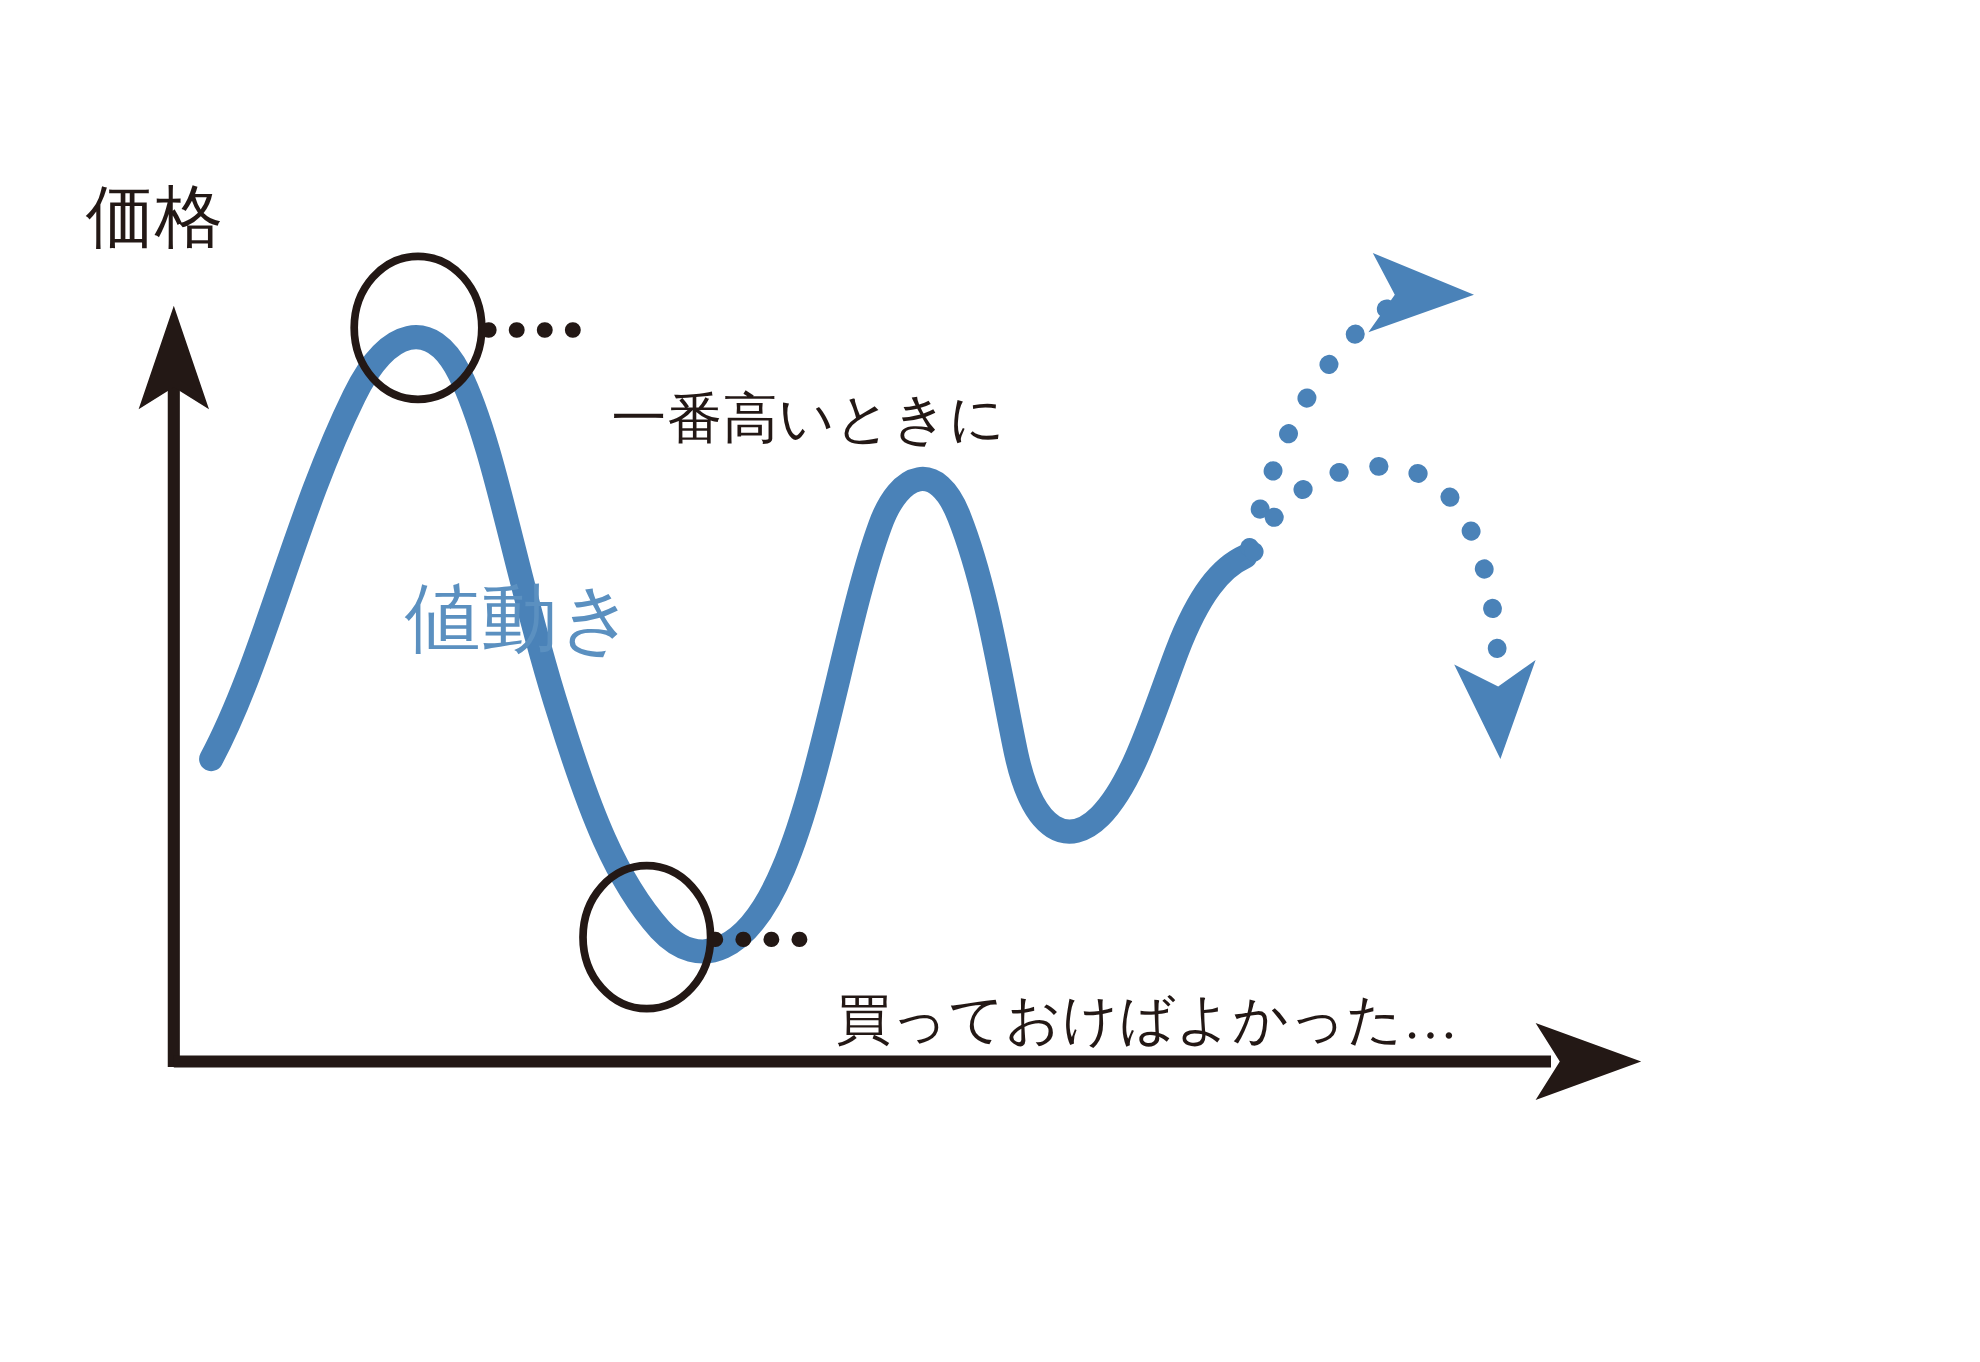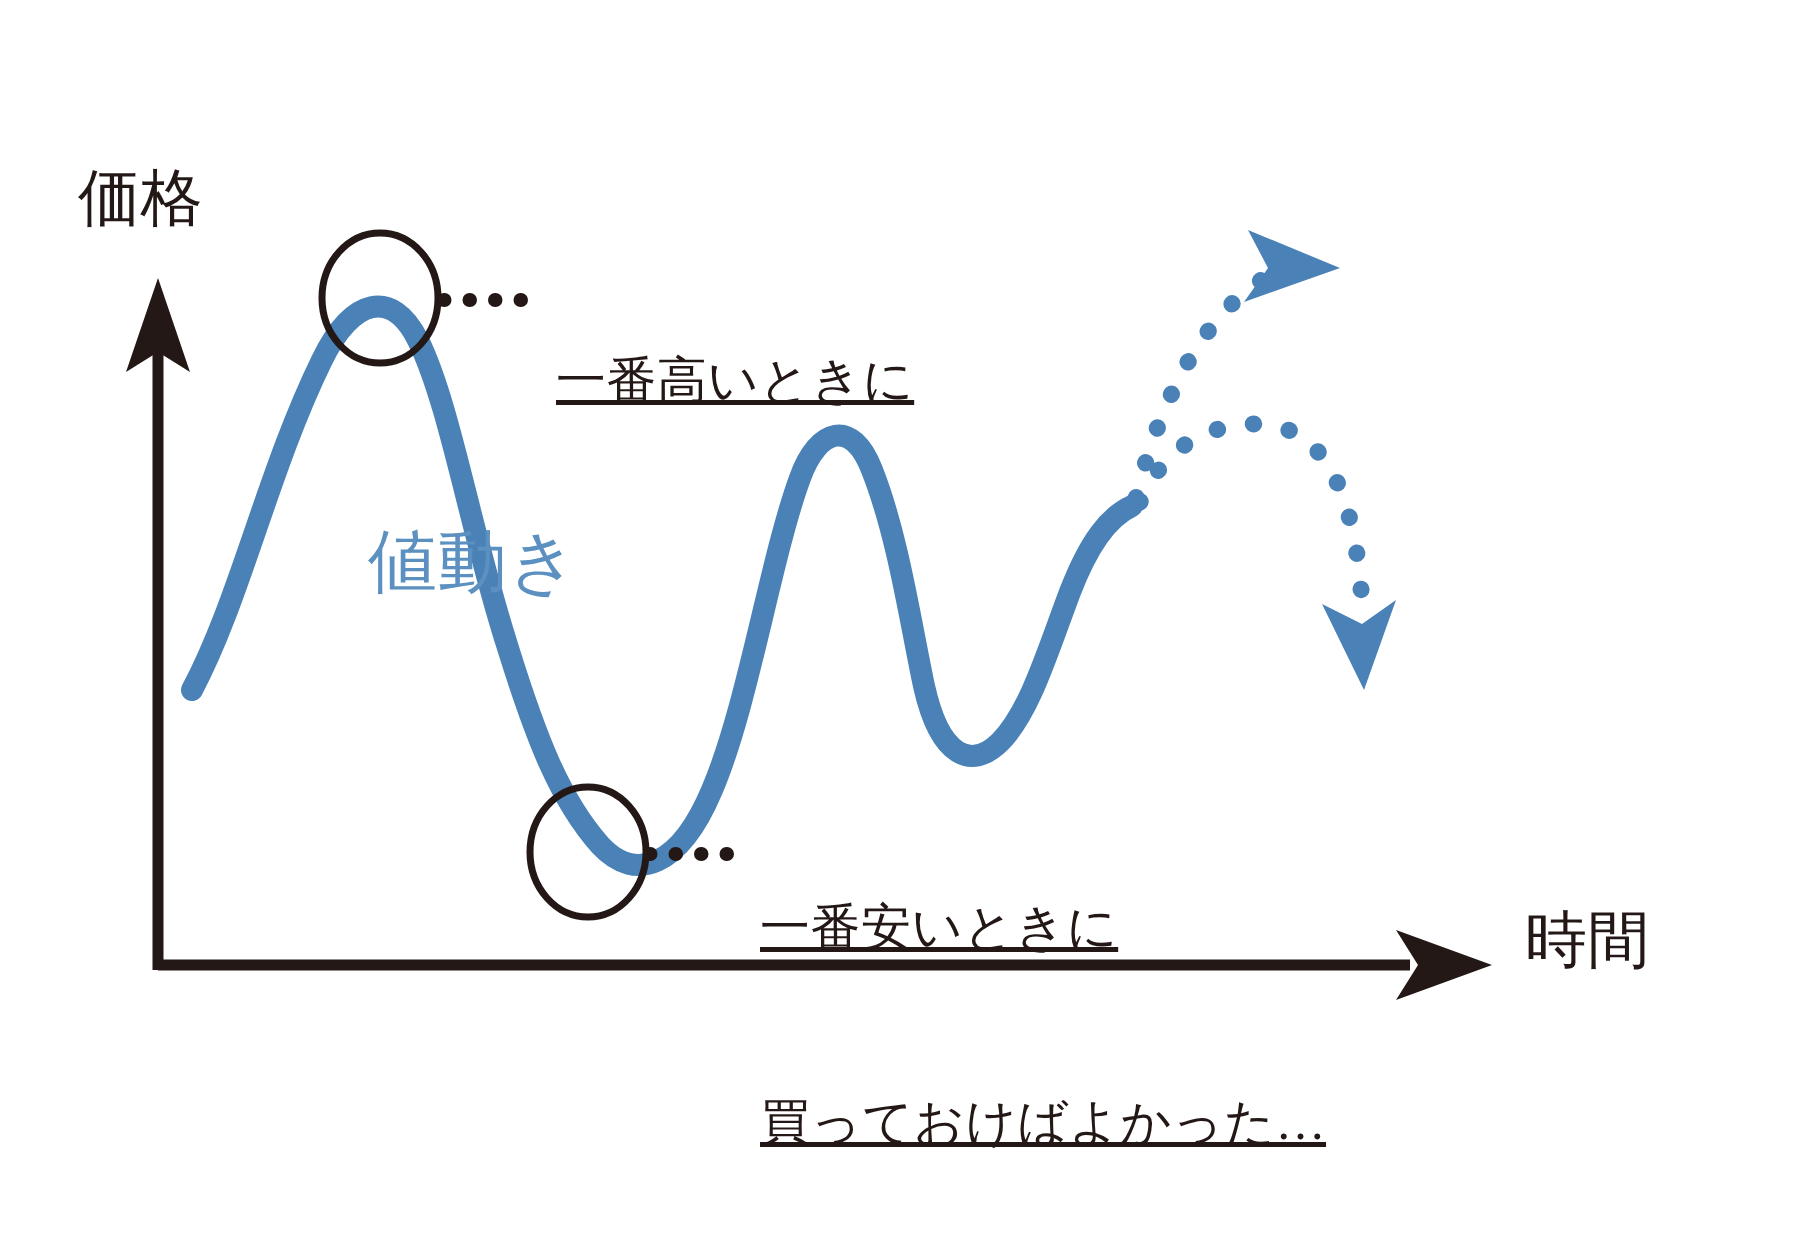--- a/index.html
+++ b/index.html
@@ -53,21 +53,21 @@
   .lbl-anno-high {
     left: 556px;
     top: 218px;
     font-size: 50px;
   }
   .lbl-anno-low {
     left: 760px;
     top: 765px;
     font-size: 50px;
   }
-  .anno-line { display: block; text-decoration: underline; }
+  .anno-line { display: block; }
 </style>
 </head>
 <body>
 
 <div id="stage">
 
   <svg id="figure" viewBox="0 0 1800 1238" xmlns="http://www.w3.org/2000/svg">
 
     <g>
       <line x1="158" y1="970" x2="158" y2="330" stroke="#231815" stroke-width="11"></line>
@@ -115,26 +115,24 @@
     </g>
 
     <g>
       <ellipse cx="588" cy="852" rx="58" ry="65" fill="none" stroke="#231815" stroke-width="7"></ellipse>
       <path d="M 650,854 L 748,854" stroke="#231815" stroke-width="14" stroke-linecap="round" stroke-dasharray="0.5 25"></path>
     </g>
   </svg>
 
   <div class="lbl lbl-axis-y">価格</div>
 
-  <div class="lbl lbl-axis-x">時間</div>
 
   <div class="lbl lbl-series">値動き</div>
 
   <div class="lbl lbl-anno-high">
     <span class="anno-line">一番高いときに</span>
   </div>
 
   <div class="lbl lbl-anno-low">
-    <span class="anno-line">一番安いときに</span>
     <span class="anno-line">買っておけばよかった…</span>
   </div>
 
 </div>
 
 </body></html>

